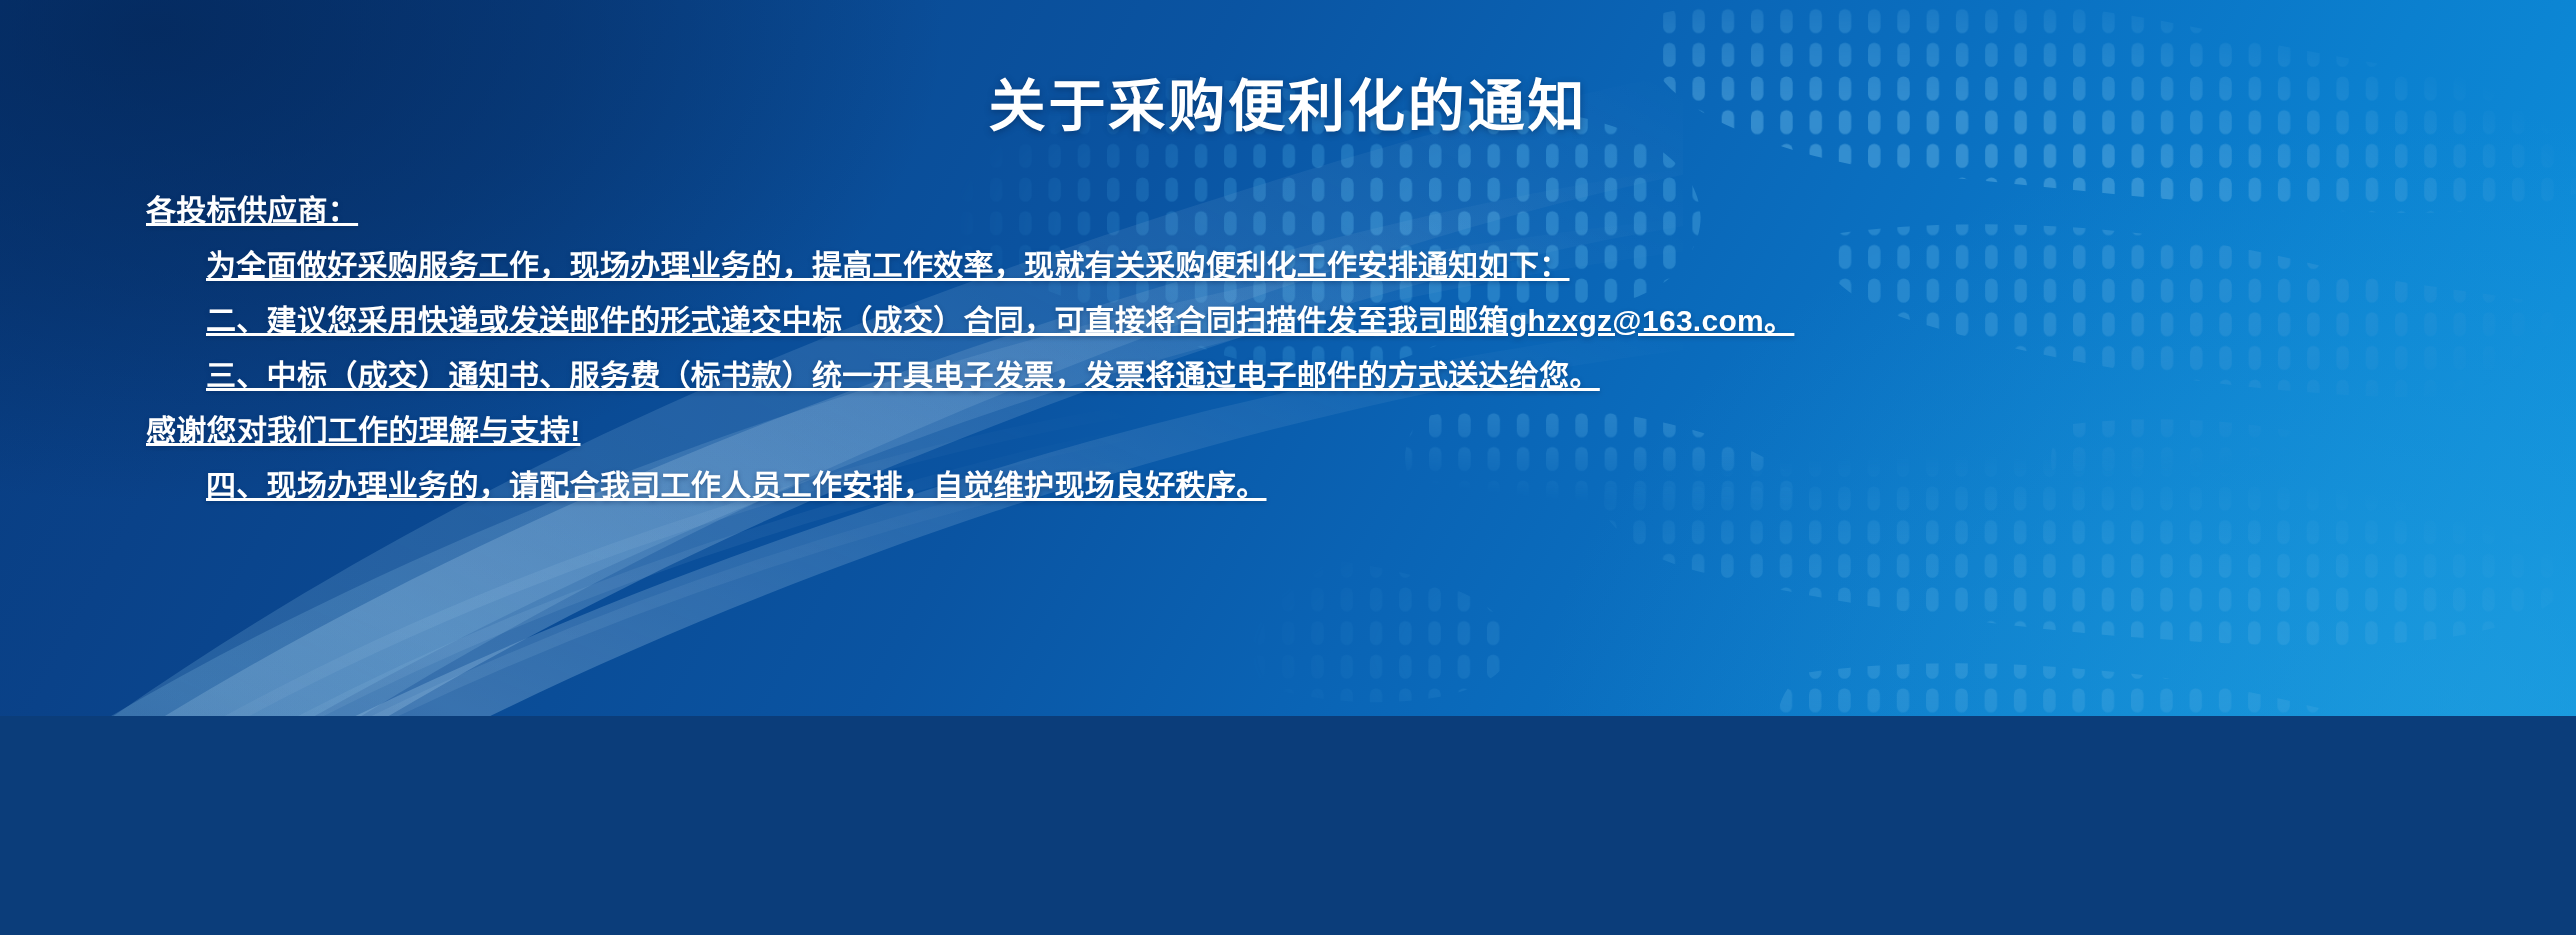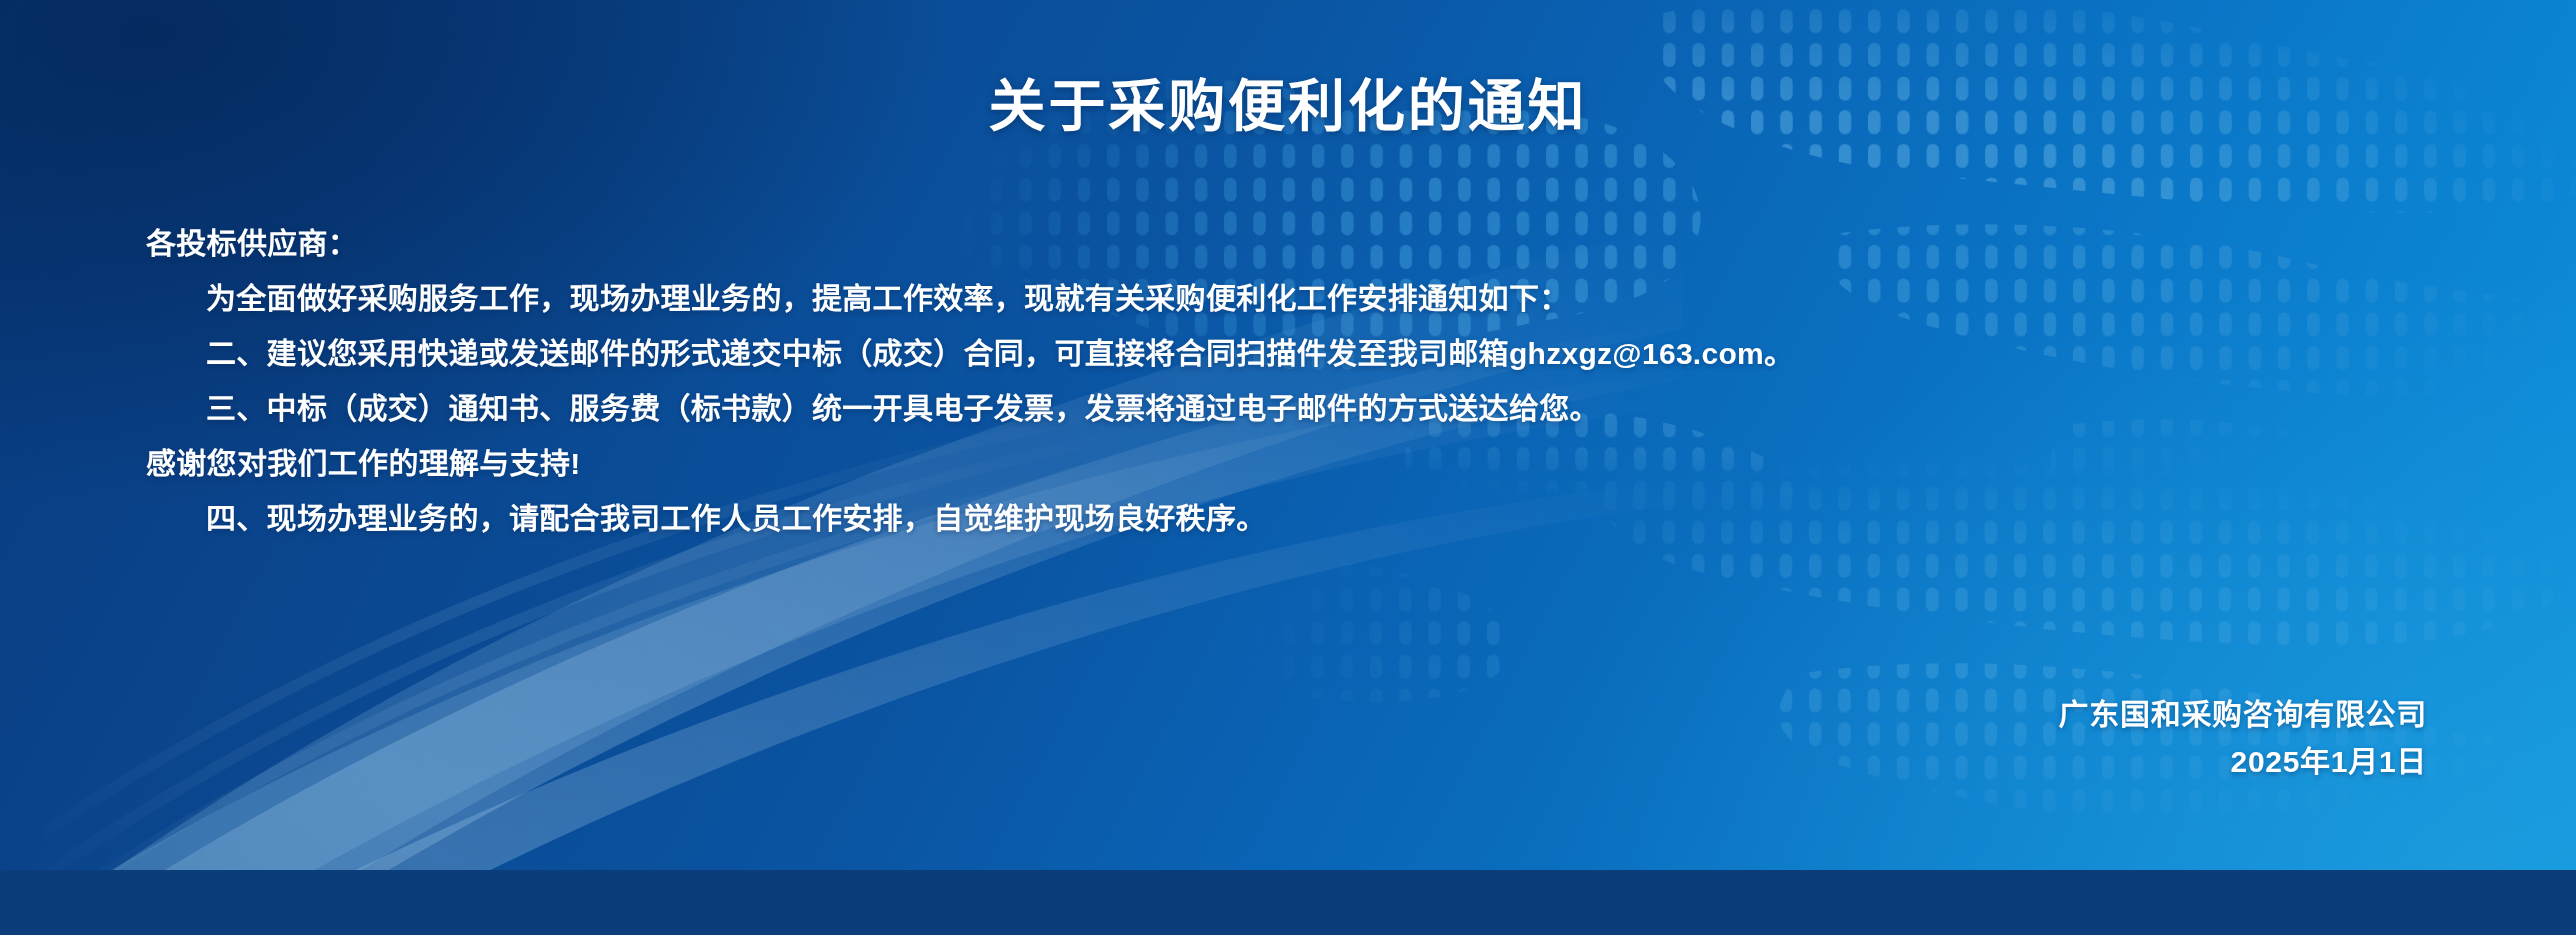--- a/index.html
+++ b/index.html
@@ -4,21 +4,21 @@
 <title>Notice</title>
 <style>
   html, body {
     margin: 0;
     padding: 0;
     background: #0b3d7a;
   }
   #banner {
     position: relative;
     width: 2576px;
-    height: 870px;
+    height: 716px;
     overflow: hidden;
     font-family: "Liberation Sans", "DejaVu Sans", sans-serif;
     
     background:
       linear-gradient(118deg,
         #083b7e 0%,
         #0a4289 14%,
         #0a4b95 28%,
         #0a54a2 42%,
         #0a63b4 56%,
@@ -97,21 +97,22 @@
     font-size: 57px;
     font-weight: 700;
     letter-spacing: 2.9px;
     text-shadow: 0 2.2px 7.3px rgba(0,30,70,0.45);
   }
 
   .body-block {
     position: absolute;
     left: 146px;
     right: 146px;
-    top: 216px;
+    top: 183px;
+    text-decoration: underline;
   }
 
   .para {
     font-size: 30px;
     font-weight: 700;
     line-height: 55px;
     letter-spacing: 0.3px;
     text-shadow: 0 1.5px 5.1px rgba(0,35,80,0.40);
     margin: 0;
     text-align: justify;
@@ -234,20 +235,16 @@
 
     <div class="body-block">
       <p class="para noindent">各投标供应商：</p>
       <p class="para indent">为全面做好采购服务工作，现场办理业务的，提高工作效率，现就有关采购便利化工作安排通知如下：</p>
       <p class="para indent">二、建议您采用快递或发送邮件的形式递交中标（成交）合同，可直接将合同扫描件发至我司邮箱ghzxgz@163.com。</p>
       <p class="para indent">三、中标（成交）通知书、服务费（标书款）统一开具电子发票，发票将通过电子邮件的方式送达给您。</p>
       <p class="para noindent">感谢您对我们工作的理解与支持!</p>
       <p class="para indent">四、现场办理业务的，请配合我司工作人员工作安排，自觉维护现场良好秩序。</p>
     </div>
 
-    <div class="signature">
-      <div class="sig-line">广东国和采购咨询有限公司</div>
-      <div class="sig-line">2025年1月1日</div>
-    </div>
 
   </div>
 </div>
 
 
 </body></html>

